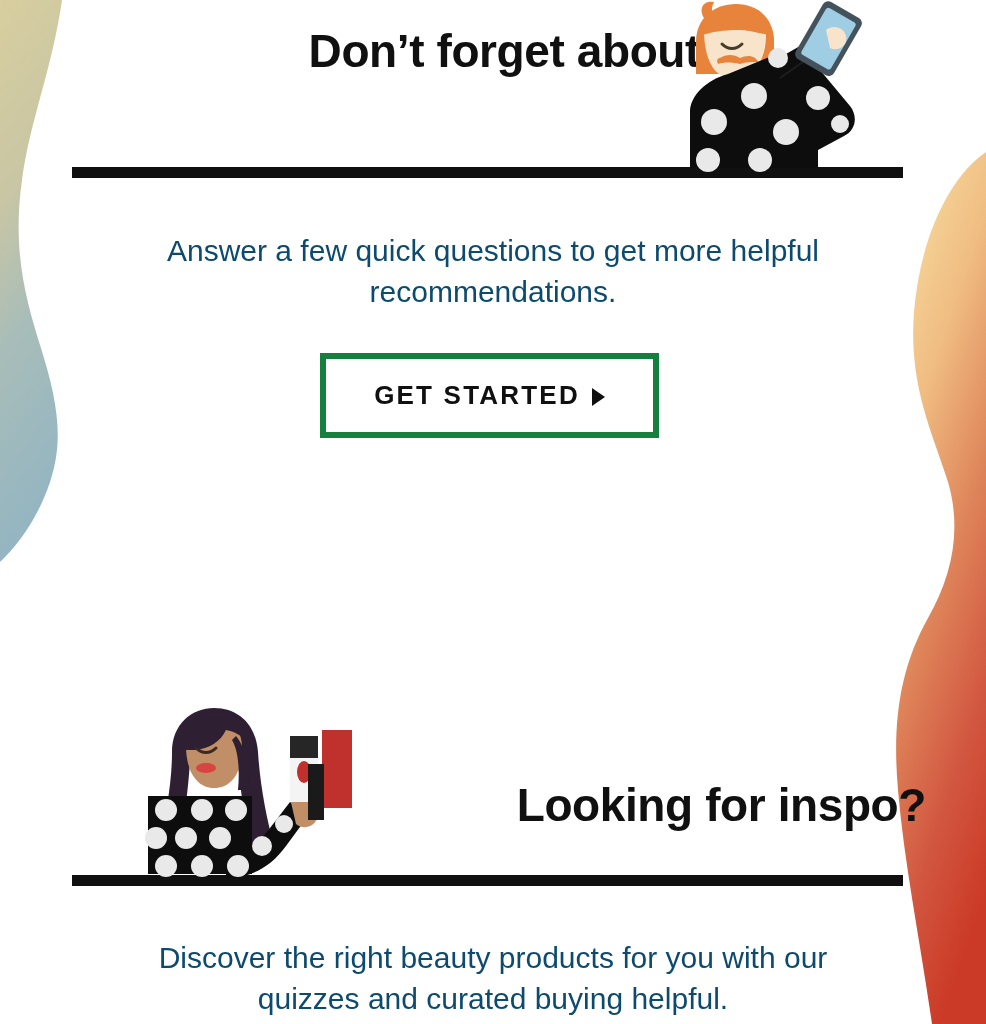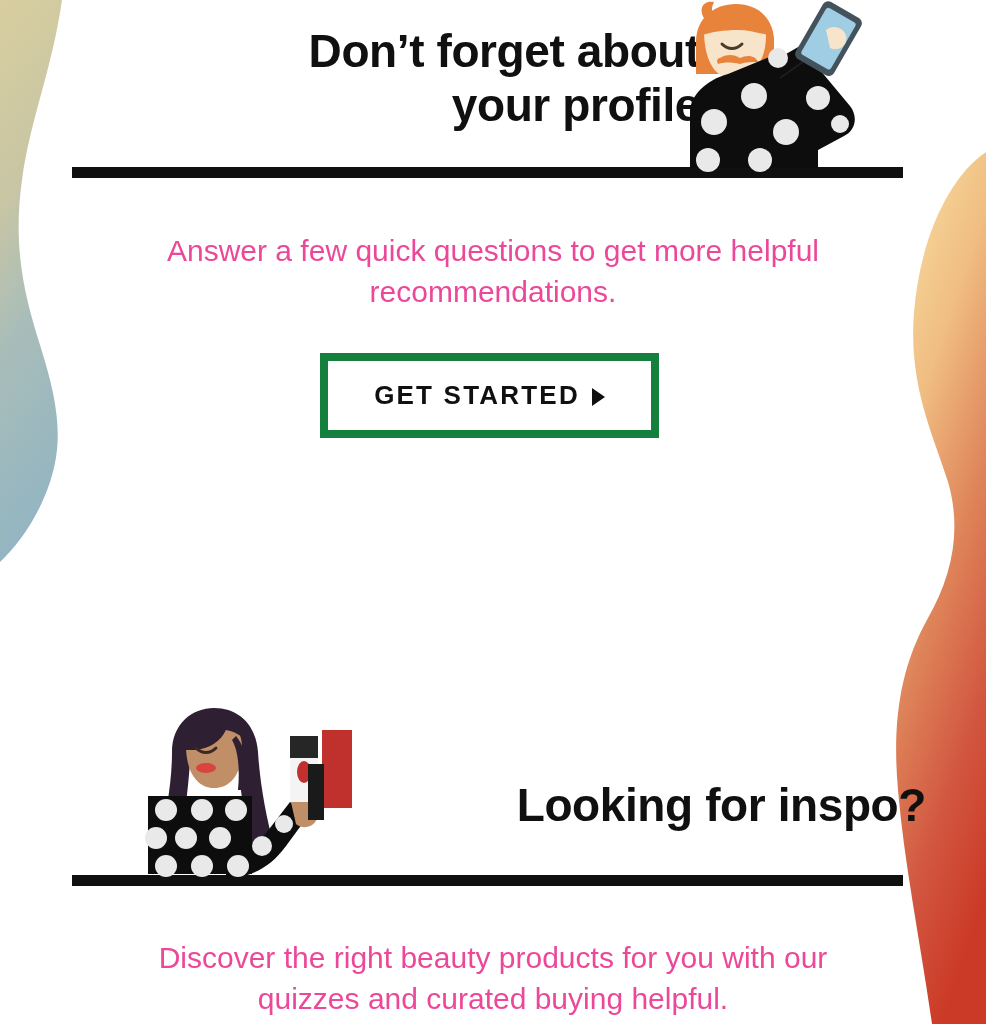--- a/index.html
+++ b/index.html
@@ -73,34 +73,34 @@
   }
   .rule-1 { top: 167px; }
   .rule-2 { top: 697px; }
 
   
   .body-copy {
     position: absolute;
     text-align: center;
     font-size: 30px;
     line-height: 1.35;
-    color: #ec4899;
+    color: #0c4a6e;
     font-family: "Liberation Sans", sans-serif;
   }
   .copy-1 { left: 143px; top: 231px; width: 700px; }
   .copy-2 { left: 113px; top: 760px; width: 760px; }
 
   
   .cta {
     position: absolute;
     display: flex;
     align-items: center;
     justify-content: center;
     background: #ffffff;
-    border: 8px solid #15803d;
+    border: 6px solid #15803d;
     color: #101010;
     font-family: "Liberation Sans", sans-serif;
     font-weight: bold;
     font-size: 26px;
     letter-spacing: 2.2px;
     cursor: pointer;
     user-select: none;
   }
   .cta-1 { left: 320px; top: 353px; width: 339px; height: 85px; }
 
@@ -160,21 +160,20 @@
              L986,1024 Z"></path>
   </svg>
 
   <div class="content">
 
     <div class="section">
 
       <div class="hero-head">
         <h1 class="hero-title">
           <span class="line">Don’t forget about</span>
-          <span class="line">your profile</span>
         </h1>
       </div>
 
       <svg class="illus illus-1" viewBox="0 0 196 180">
 
         <path fill="#e8833c" d="M28,42 C28,18 46,4 68,4 C90,4 104,18 106,38 L106,74 L28,74 Z"></path>
 
         <path fill="#e8833c" d="M36,18 C30,8 36,0 46,2 C42,10 44,16 50,18 Z"></path>
 
         <path fill="#f7e4cb" d="M36,30 C36,16 50,10 66,10 C84,10 98,18 98,36

